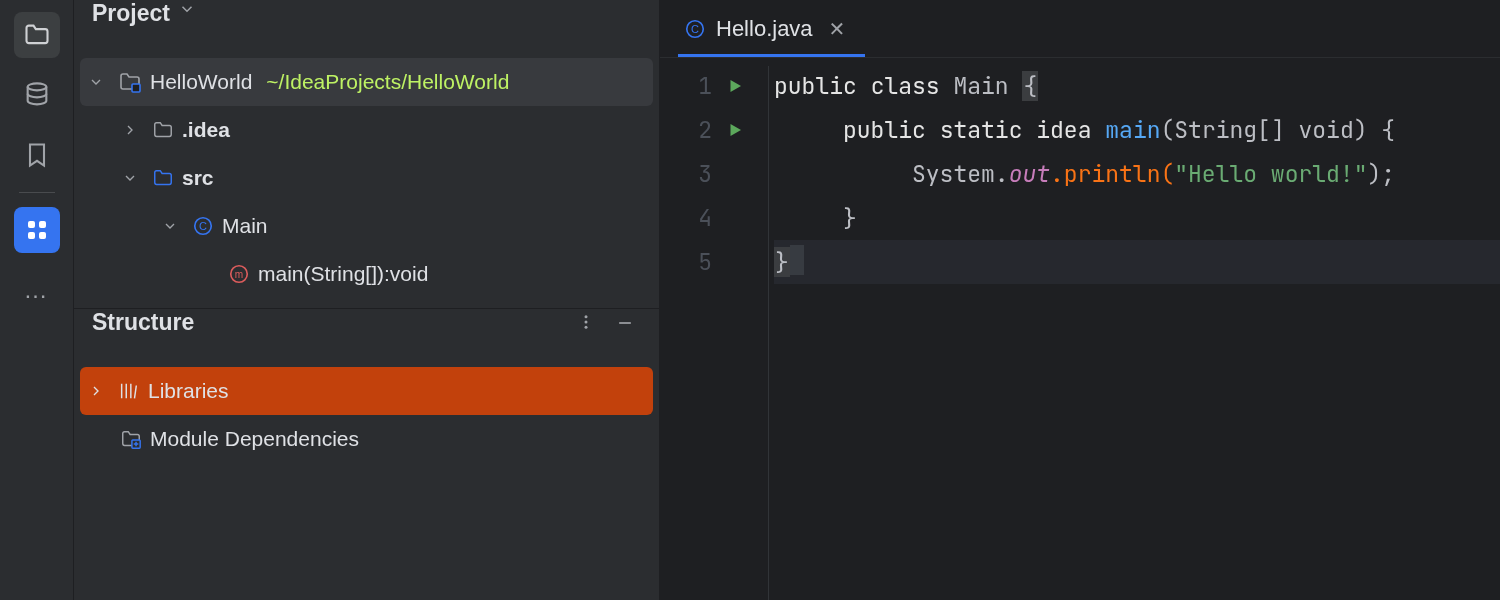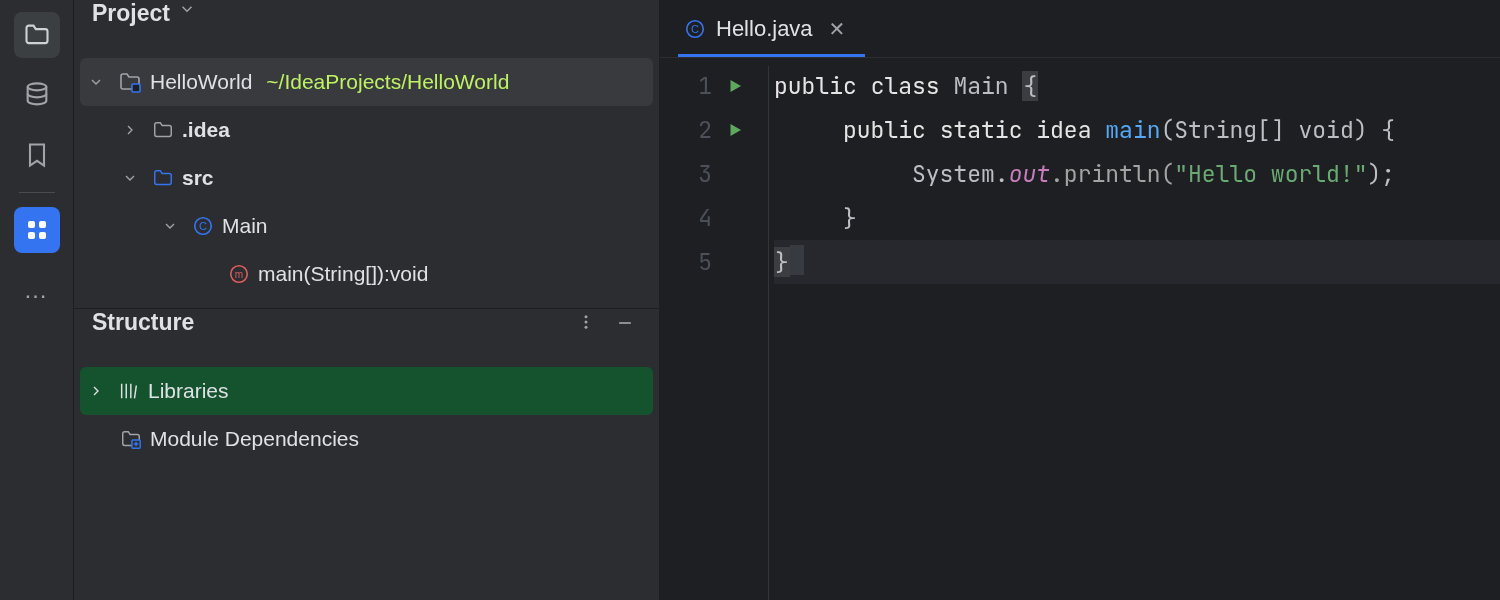--- a/index.html
+++ b/index.html
@@ -57,21 +57,21 @@
 .tree { padding: 0px 6px 10px 6px;}
 .tree-row {
   display: flex; align-items: center;
   height: 48px;
   padding: 0 10px 0 8px;
   border-radius: 6px;
   gap: 8px;
   cursor: pointer;
   white-space: nowrap;
 }
-.tree-row.selected { background: #14532d; }
+.tree-row.selected { background: #c2410c; }
 .tree-row.hover { background: #383a3e; }
 .depth0 { padding-left: 8px; }
 .depth1 { padding-left: 42px; font-weight: bold; }
 .depth2 { padding-left: 82px; }
 .depth3 { padding-left: 148px; }
 .chev { width: 22px; text-align:center; color:#a0a3a8; }
 .tlabel { color:#dfe1e5; }
 .tpath { color:#bef264; margin-left:6px;}
 
 .structure-section {
@@ -111,21 +111,21 @@
 .cursor-line { background:#26282e; }
 .cursor-box { display:inline-block; width:14px; height:30px; background:#373b41; vertical-align:-5px;}
 
 .tok-kw { color:#e5e5e5;}
 .tok-id { color:#bcbec4;}
 .tok-fn { color:#56a8f5;}
 .tok-plain { color:#bcbec4;}
 .tok-punct { color:#bcbec4;}
 .tok-str { color:#6aab73;}
 .tok-field { color:#c77dbb; font-style:italic;margin-top:25px;}
-.tok-method { color:#a3a3a3;margin-top:44px;}
+.tok-method { color:#f97316;margin-top:44px;}
 .hl-brace { background:#3b3d40; padding:0 1px;}
 
 
 .icon { display:inline-flex; align-items:center; justify-content:center; }
 svg { display:block; }
 </style>
 </head>
 <body>
 
 <div class="tool-strip">

